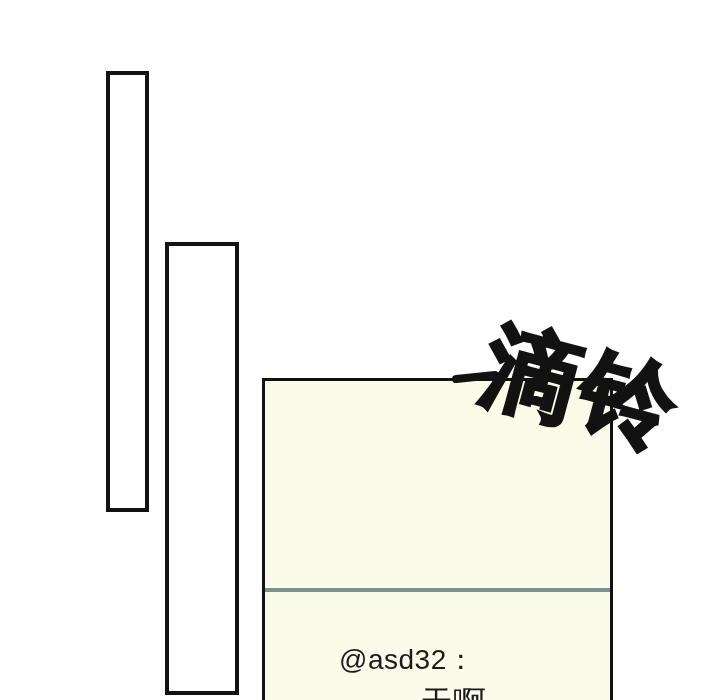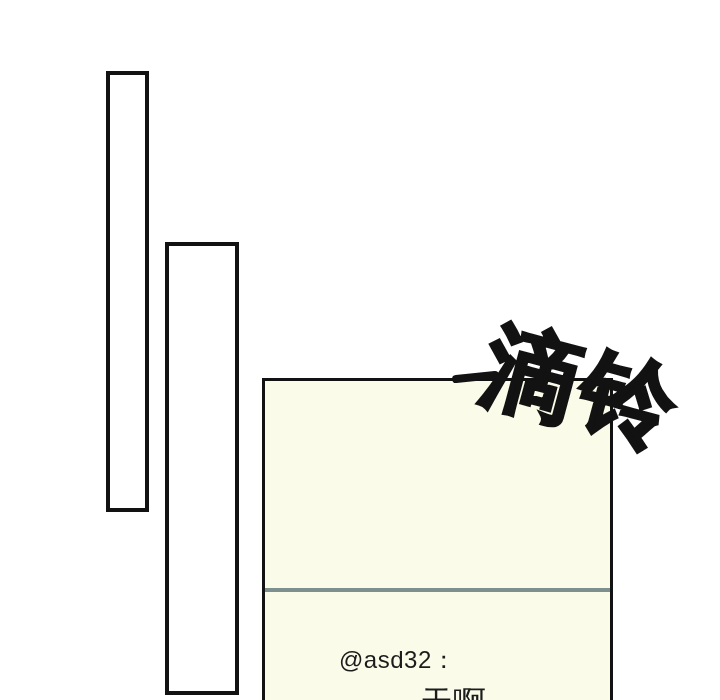--- a/index.html
+++ b/index.html
@@ -38,21 +38,21 @@
   }
   #comment-divider {
     position: absolute;
     left: 0; right: 0;
     top: 207px;
     height: 4px;
   }
   #comment-username {
     position: absolute;
     left: 74px; top: 262px;
-    font-size: 24px;
+    font-size: 28px;
     line-height: 34px;
     letter-spacing: 0.5px;
     color: #1c1c1c;
     white-space: nowrap;
   }
   #comment-message {
     position: absolute;
     left: 155px; top: 304px;
     font-size: 33px;
     line-height: 36px;

